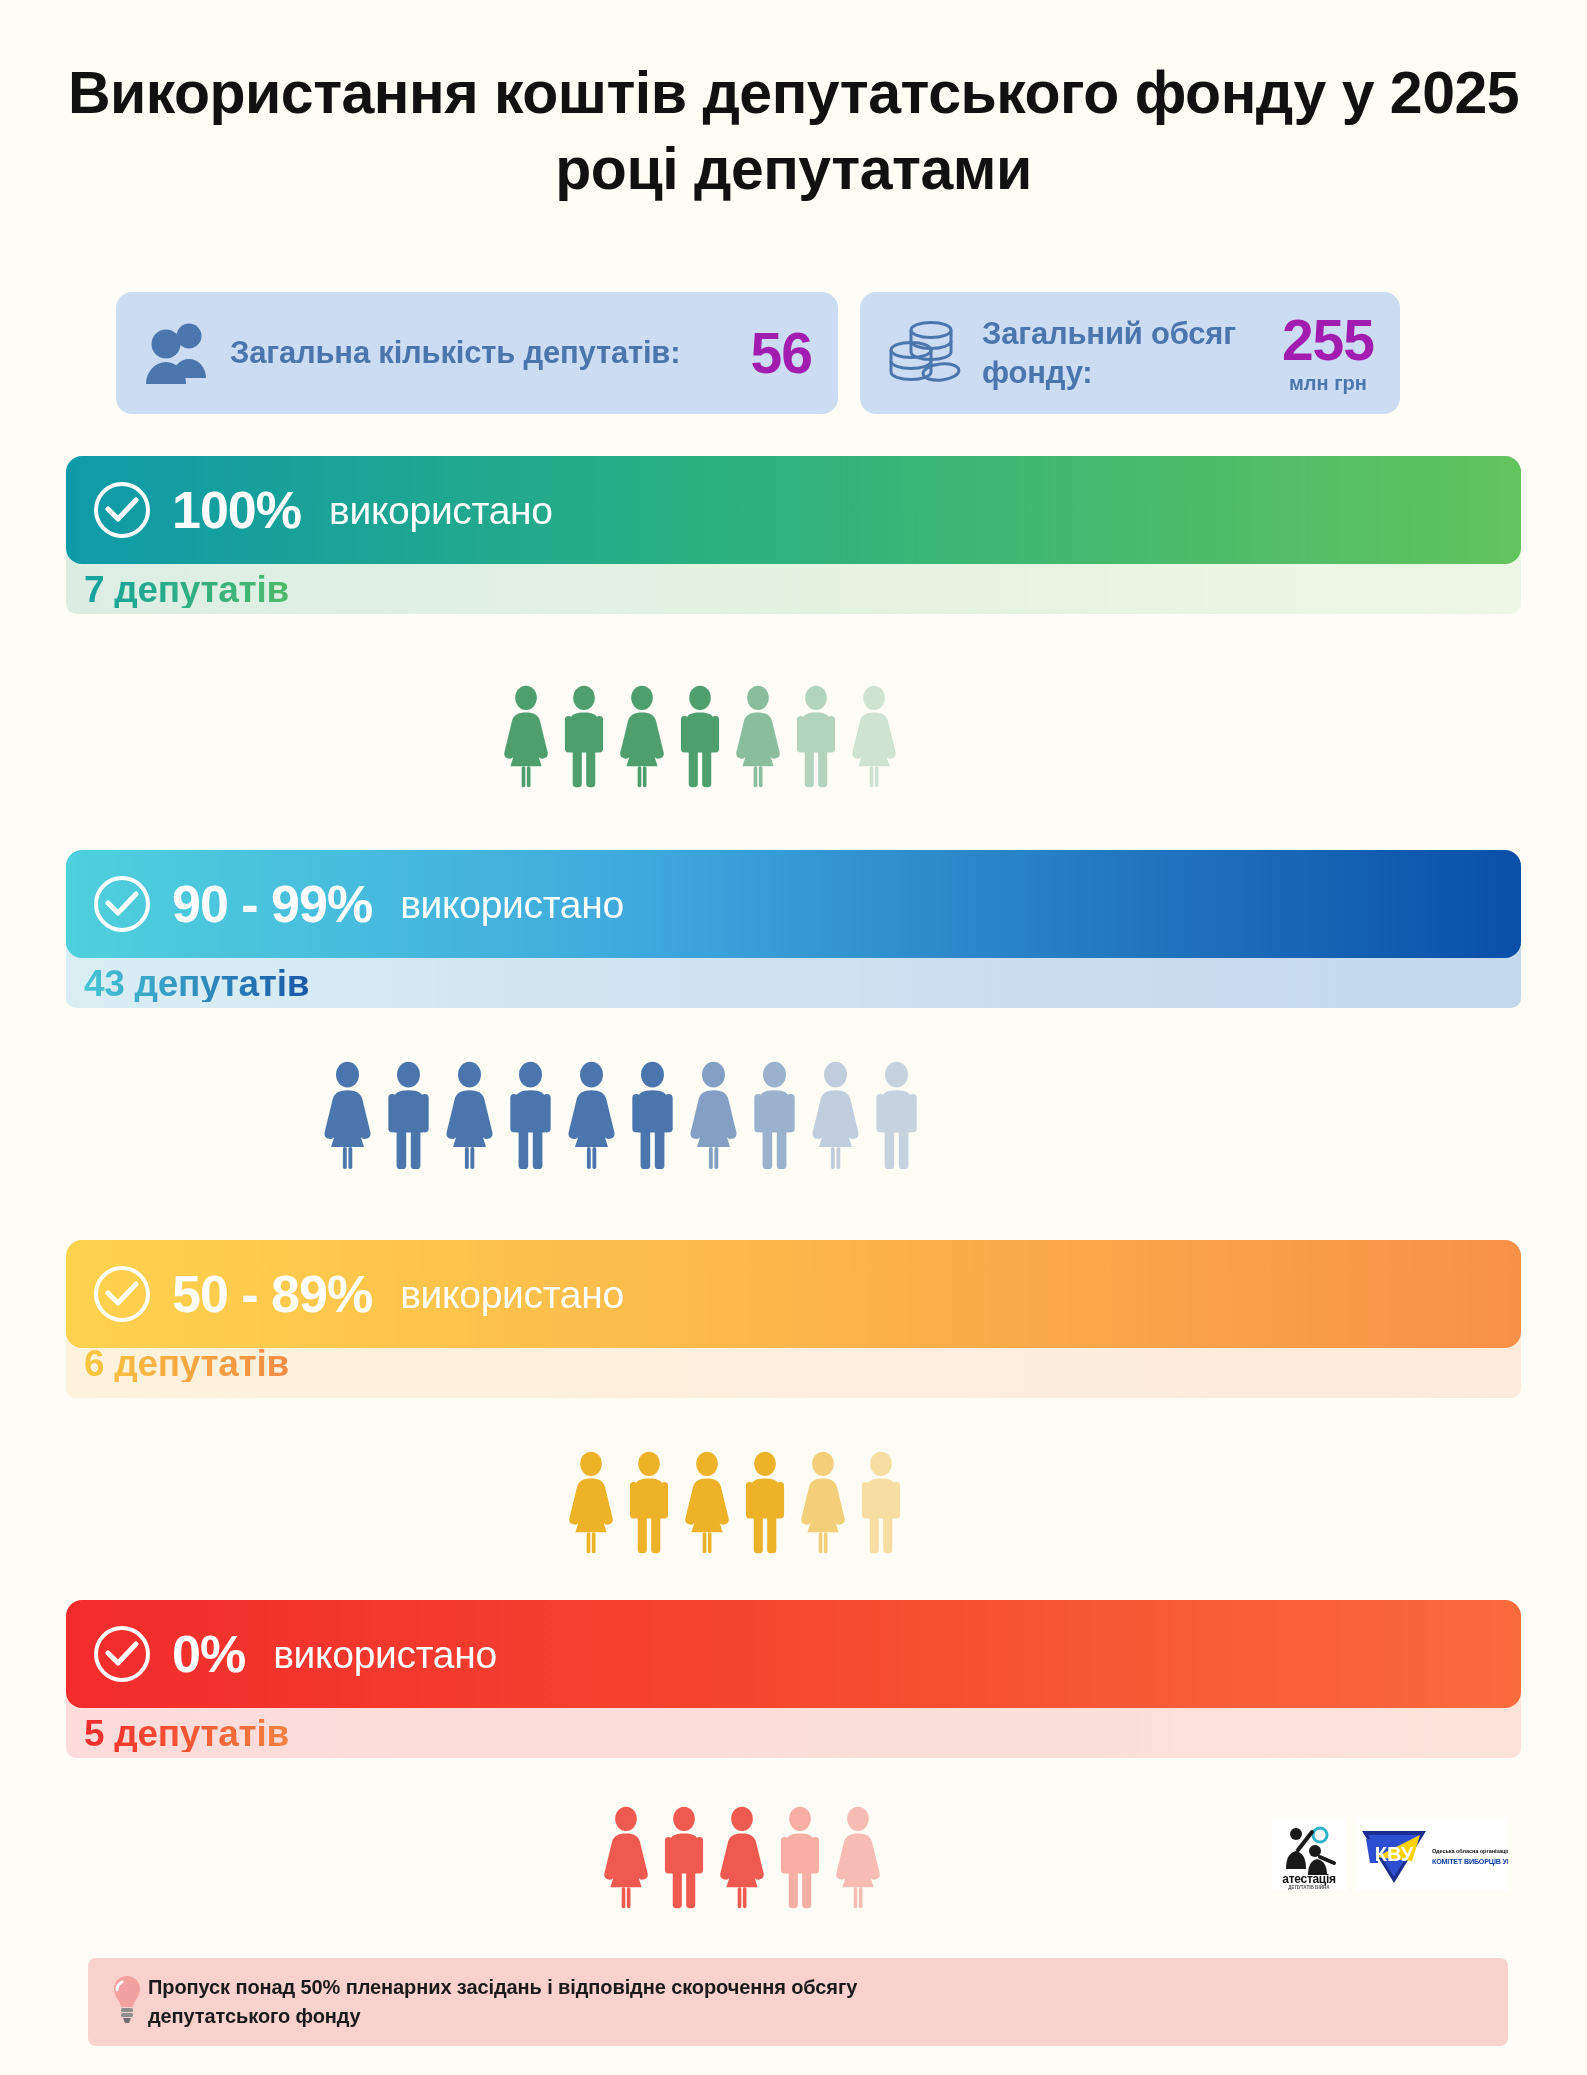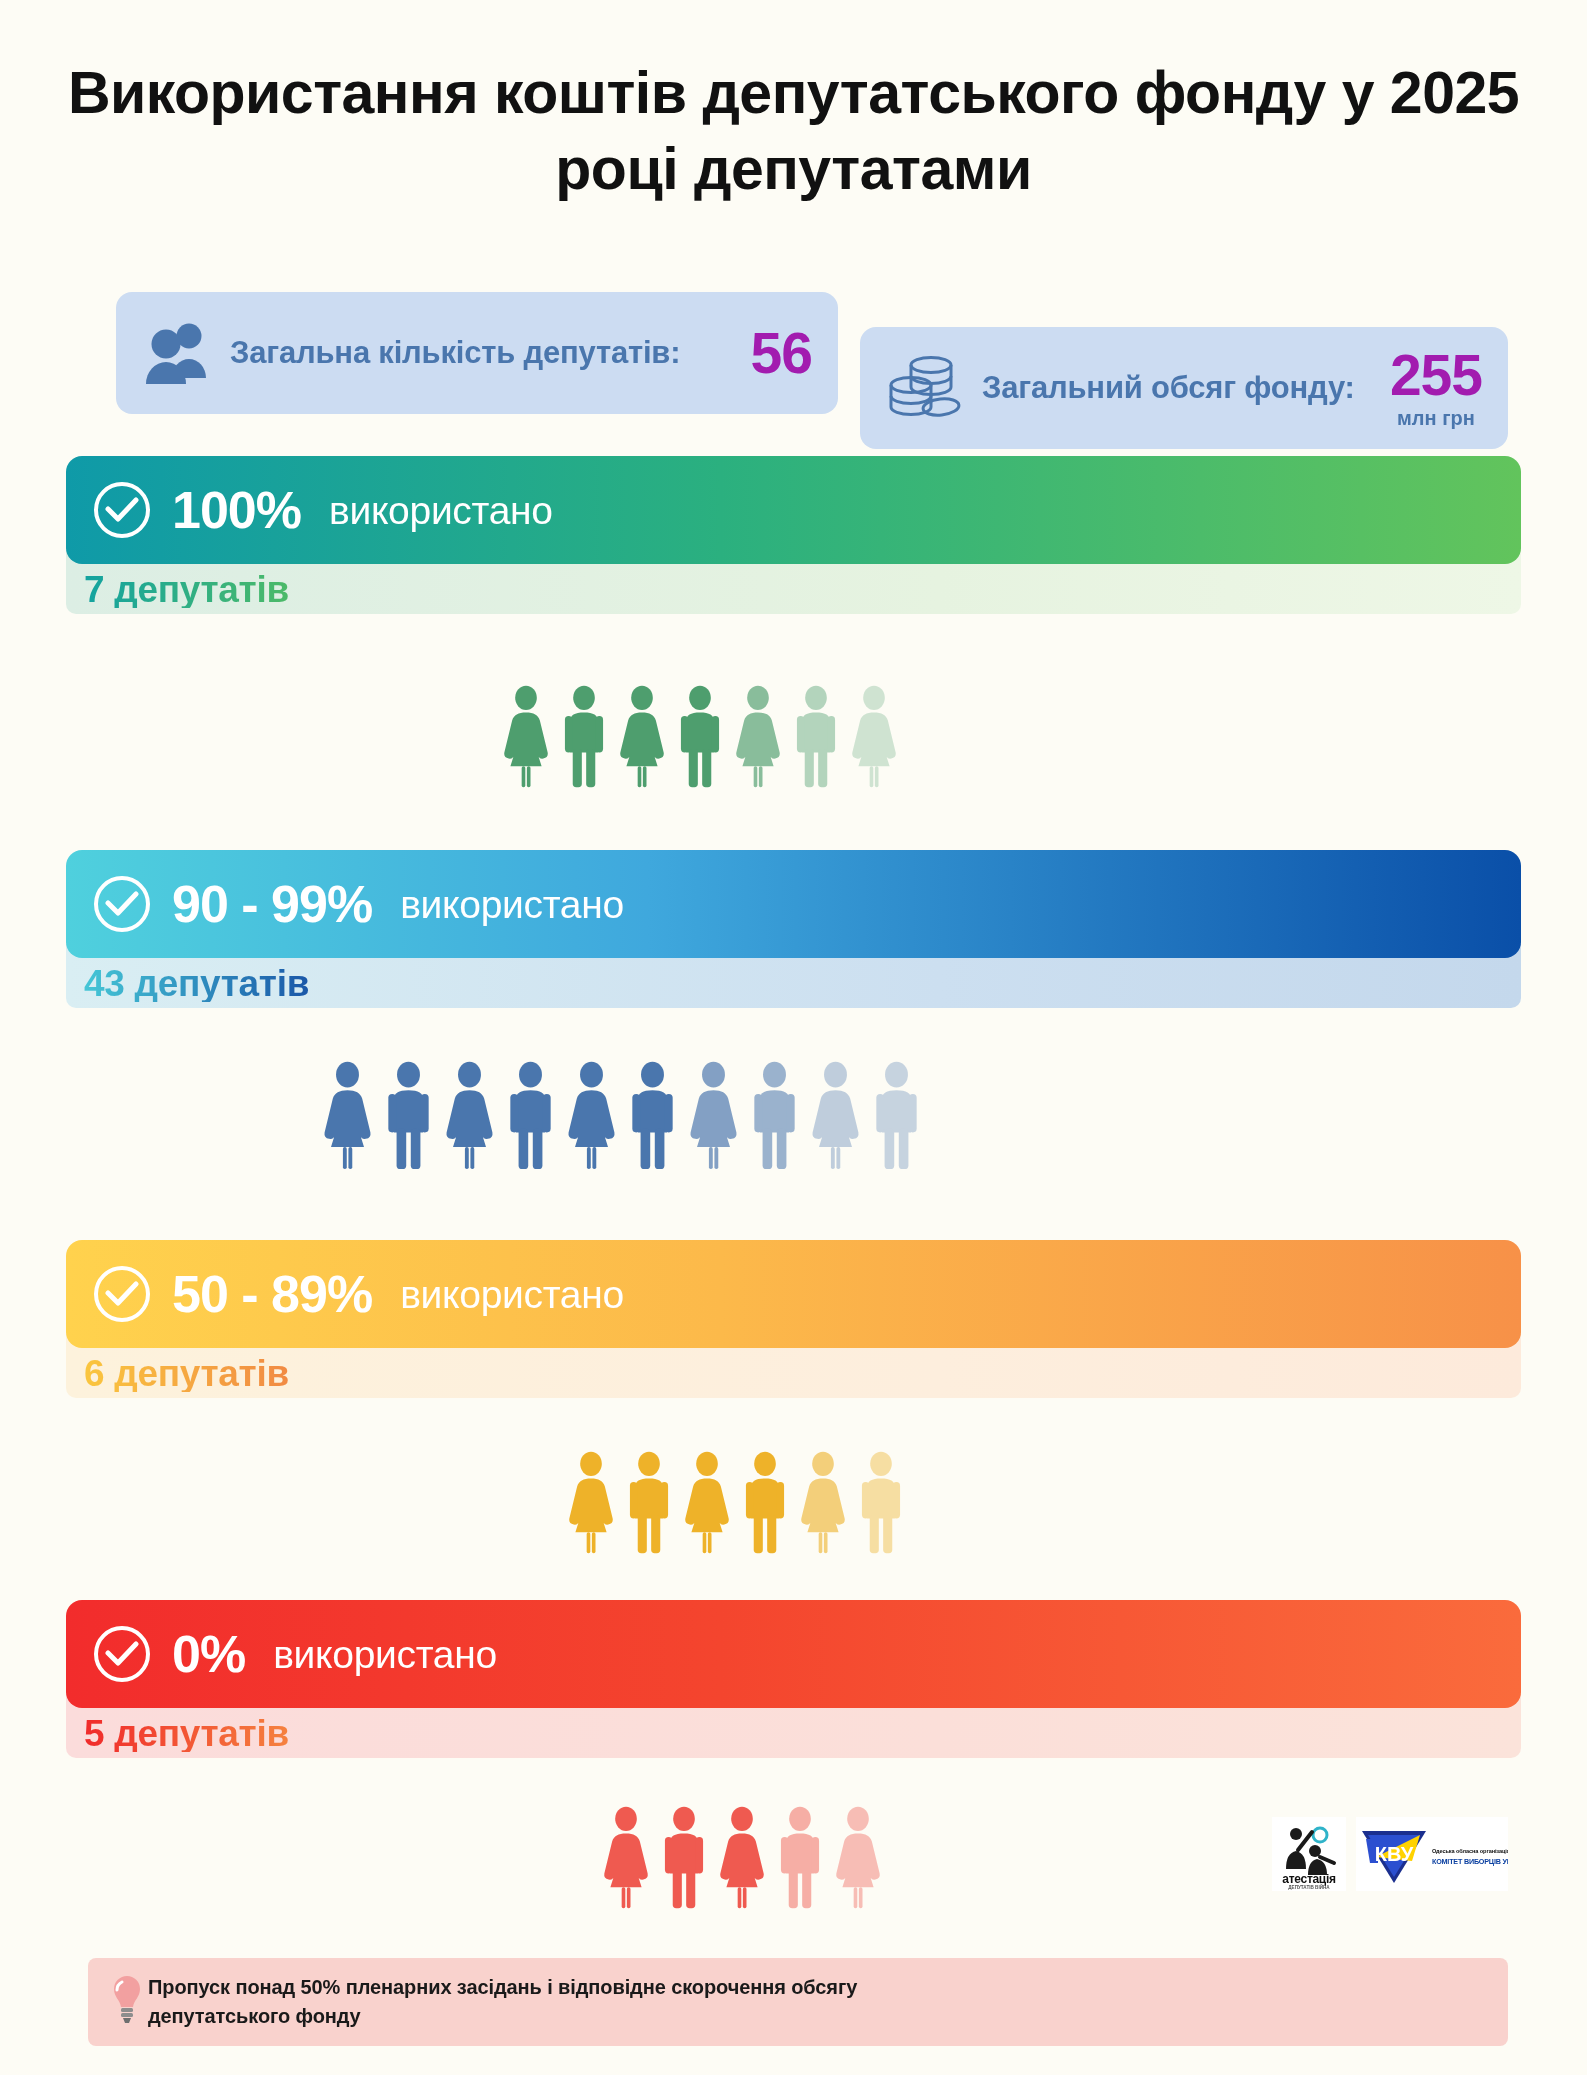--- a/index.html
+++ b/index.html
@@ -41,21 +41,21 @@
   .stat-card {
     background: #ccdcf2;
     border-radius: 16px;
     height: 122px;
     display: flex;
     align-items: center;
     padding: 0 26px;
     gap: 18px;
   }
   .stat-card.card-1 { width: 722px; }
-  .stat-card.card-2 { width: 648px; margin-top: 35px; }
+  .stat-card.card-2 { width: 540px; }
   .stat-icon { flex: 0 0 auto; display:flex; align-items:center; justify-content:center; }
   .stat-text {
     font-size: 31px;
     font-weight: 700;
     color: #4a76ad;
     line-height: 1.26;
     letter-spacing: -0.2px;
     flex: 1 1 auto;
   }
   .stat-value-wrap {
@@ -133,21 +133,21 @@
   
   .g-green .bar-head { background: linear-gradient(90deg,#0f9aa8 0%, #2bb07f 45%, #62c45c 100%); }
   .g-green .bar-sub  { background: linear-gradient(90deg,#dceee4 0%, #e6f3e0 60%, #eef7e6 100%); }
   .g-green .count-label { background: linear-gradient(90deg,#13a3a0 0%, #4cba68 100%); -webkit-background-clip: text; background-clip: text; color: transparent; }
 
   .g-blue .bar-head { background: linear-gradient(90deg,#4fd0dd 0%, #3fa8dd 40%, #0a4fa8 100%); }
   .g-blue .bar-sub  { background: linear-gradient(90deg,#d9eef3 0%, #ccdff0 60%, #c4d8ec 100%); }
   .g-blue .count-label { background: linear-gradient(90deg,#45c6d6 0%, #1a57a8 100%); -webkit-background-clip: text; background-clip: text; color: transparent; }
 
   .g-orange .bar-head { background: linear-gradient(90deg,#ffd24d 0%, #fcb94a 45%, #f79148 100%); }
-  .g-orange .bar-sub  { background: linear-gradient(90deg,#fdf2dc 0%, #fdeedd 60%, #fdeadb 100%); }
+  .g-orange .bar-sub  { background: linear-gradient(90deg,#fdf2dc 0%, #fdeedd 60%, #fdeadb 100%); align-items: center; }
   .g-orange .count-label { background: linear-gradient(90deg,#fac63f 0%, #f18a43 100%); -webkit-background-clip: text; background-clip: text; color: transparent; }
 
   .g-red .bar-head { background: linear-gradient(90deg,#f22c2c 0%, #f4452e 45%, #fa6b3c 100%); }
   .g-red .bar-sub  { background: linear-gradient(90deg,#fbdcdb 0%, #fbdfd9 60%, #fbe3da 100%); }
   .g-red .count-label { background: linear-gradient(90deg,#f02b2b 0%, #f5823f 100%); -webkit-background-clip: text; background-clip: text; color: transparent; }
 
   
   .people-row {
     position: absolute;
     display: flex;

